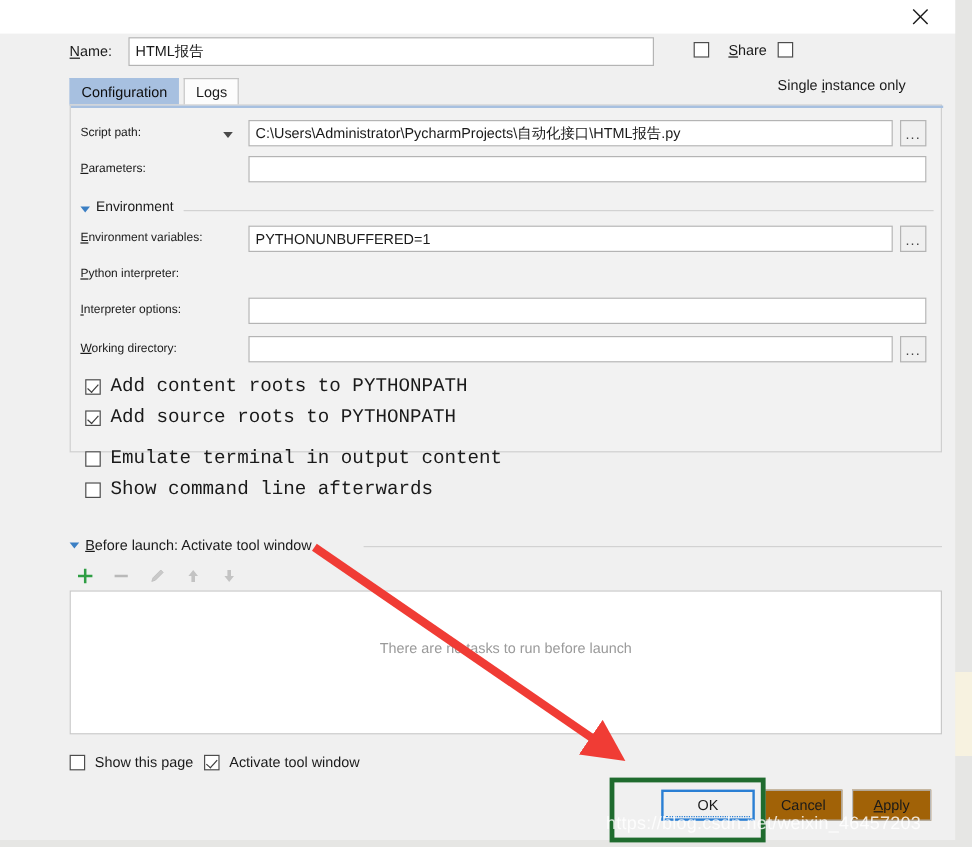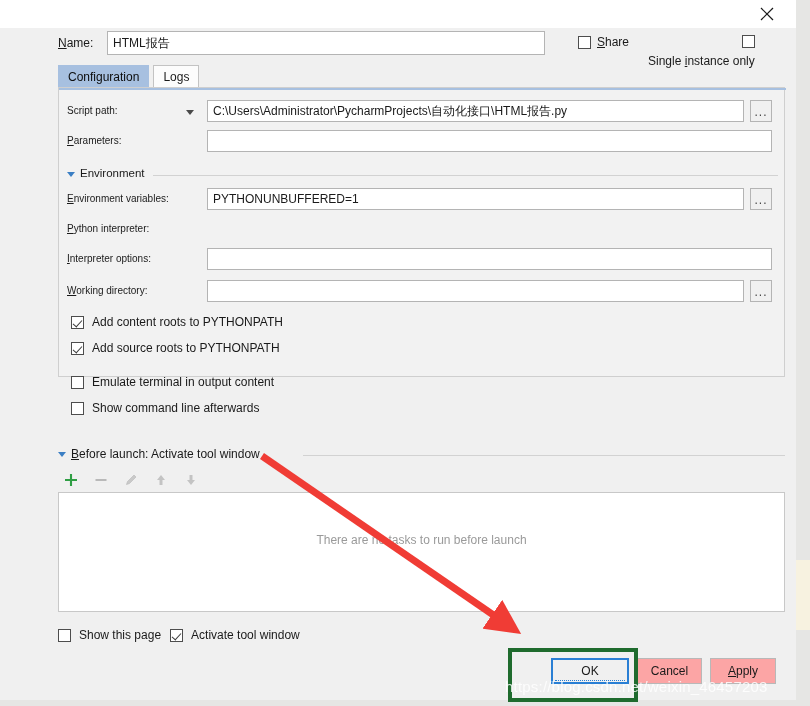--- a/index.html
+++ b/index.html
@@ -143,22 +143,22 @@
     font-family: "Liberation Sans", sans-serif;
     font-size: 12px;
     color: #1a1a1a;
     padding: 0 5px;
     outline: none;
   }
   .top-check {
     position: absolute;
     top: 7px;
     display: flex;
-    align-items: flex-end;
-    gap: 6px;
+    align-items: flex-start;
+    gap: 16px;
     cursor: pointer;
   }
   #share-check { left: 578px; }
   #single-check { left: 648px; flex-direction: column; }
 
   
   .cb {
     width: 13px;
     height: 13px;
     border: 1px solid #4d4d4d;
@@ -351,21 +351,21 @@
   
   .panel-check {
     position: absolute;
     left: 12px;
     display: flex;
     align-items: center;
     gap: 8px;
     cursor: pointer;
     height: 16px;
   }
-  .panel-check .ptxt { font-size: 12px; }
+  .panel-check .ptxt { font-size: 16px; font-family: Liberation Mono, monospace; }
 
   
   #before-launch-header {
     position: absolute;
     left: 58px;
     top: 447px;
     width: 727px;
     height: 16px;
   }
   #bl-label {
@@ -448,21 +448,21 @@
     top: 658px;
     width: 796px;
     height: 34px;
   }
   .abtn {
     position: absolute;
     top: 0;
     height: 26px;
     box-sizing: border-box;
     border: 1px solid #b8b8b8;
-    background: #fca5a5;
+    background: #a16207;
     font-family: "Liberation Sans", sans-serif;
     font-size: 12px;
     color: #1a1a1a;
     display: flex;
     align-items: center;
     justify-content: center;
     cursor: pointer;
   }
   #ok-btn {
     left: 551px;

